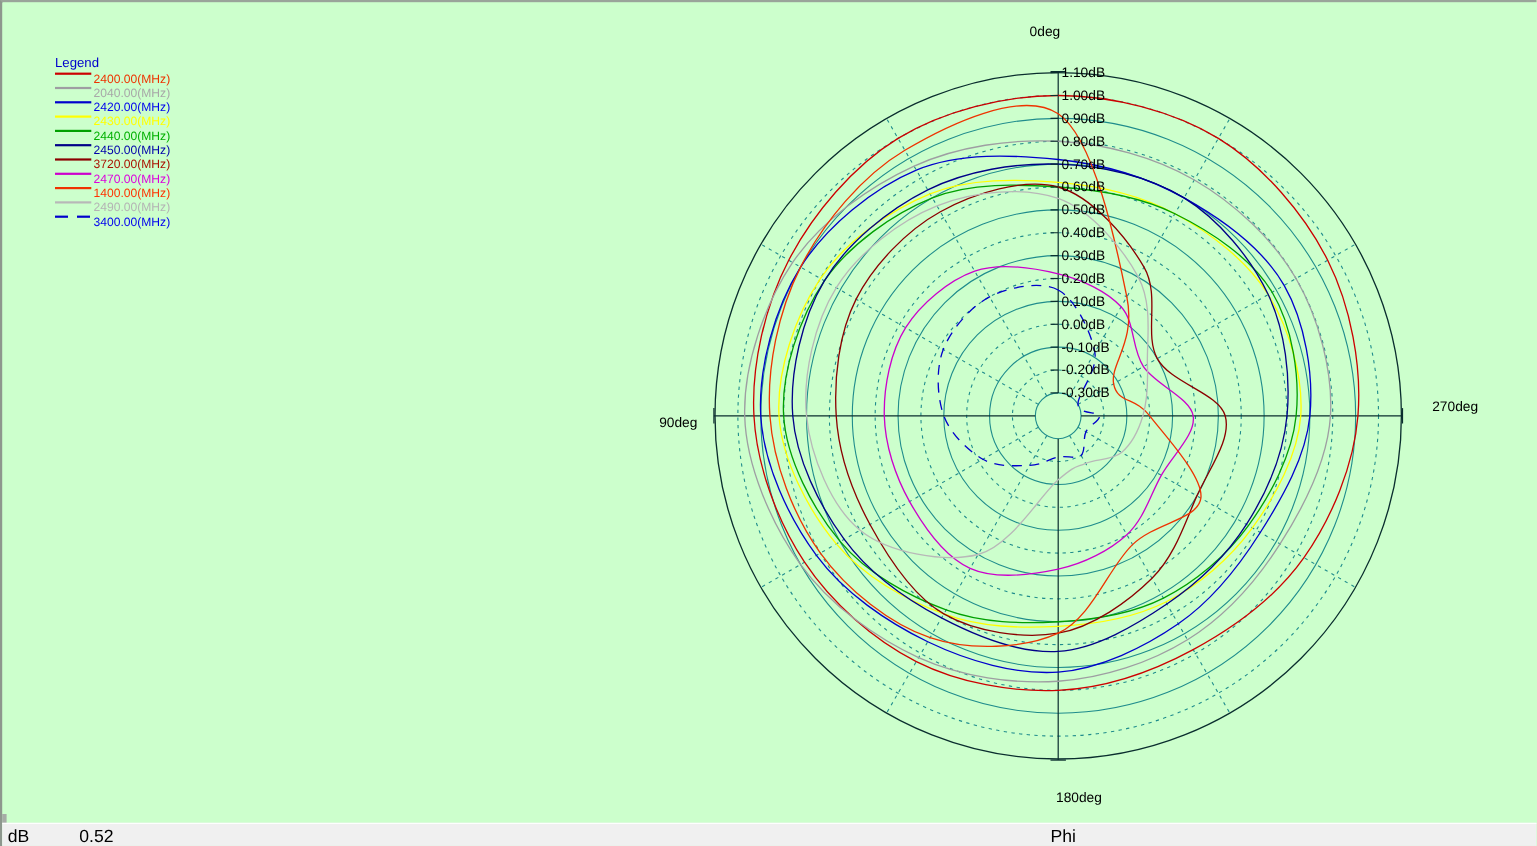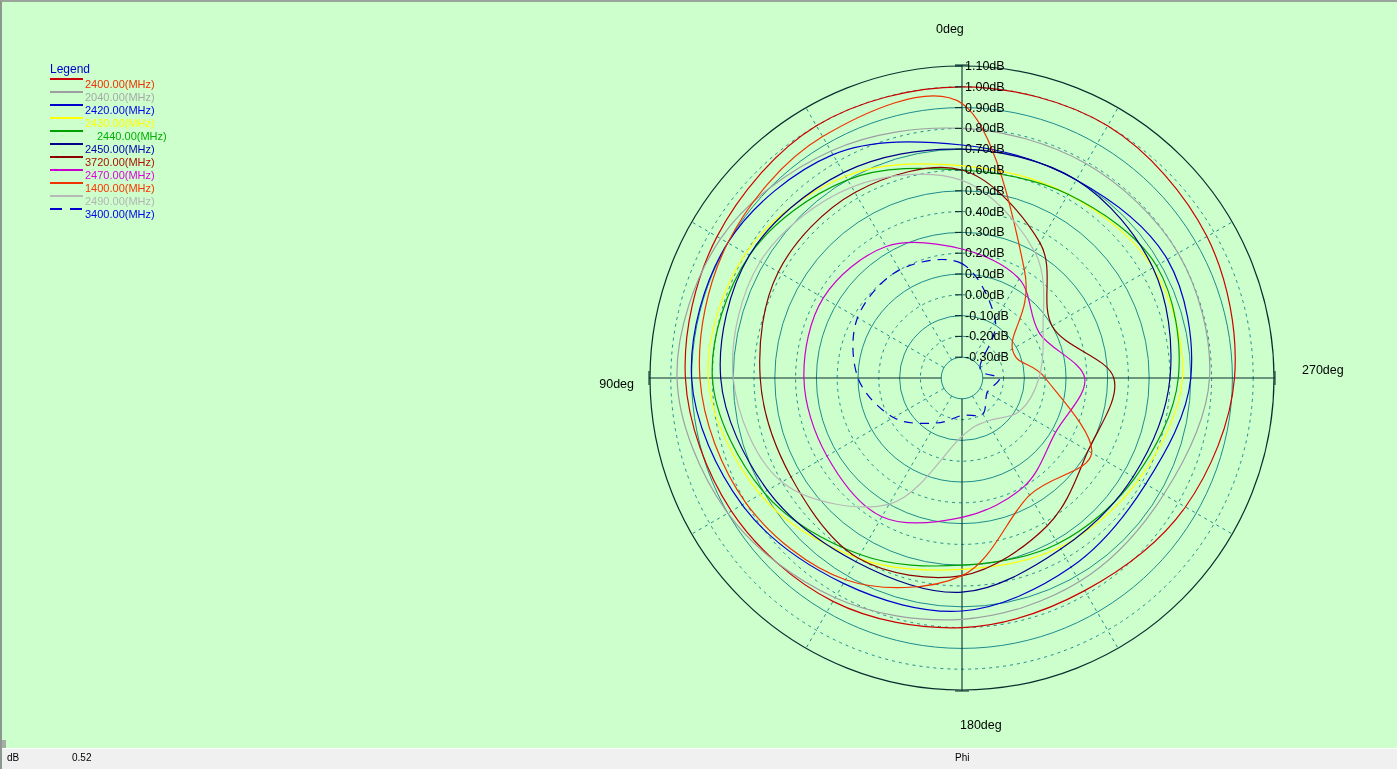--- a/index.html
+++ b/index.html
@@ -3,26 +3,26 @@
 <meta charset="utf-8">
 <style>
   html,body{margin:0;padding:0;background:#ccffcc;}
   body{width:1397px;height:769px;overflow:hidden;position:relative;
        font-family:"Liberation Sans", sans-serif;}
   .window{position:absolute;inset:0;background:#ccffcc;
           border-top:2px solid #9aa49a;border-left:2px solid #8d978d;box-sizing:border-box;}
   #plot-svg{position:absolute;left:0;top:0;}
   
   .legend{position:absolute;left:48px;top:49px;font-size:11px;line-height:13px;}
-  .legend-title{color:#0000cc;font-size:12px;margin-bottom:2px;margin-top:12px;}
+  .legend-title{color:#0000cc;font-size:12px;margin-bottom:2px;}
   .legend-row{display:flex;align-items:flex-start;height:13px;white-space:nowrap;}
   .legend-swatch{display:inline-block;width:33px;height:2px;margin-right:2px;flex:0 0 33px;}
   
   .statusbar{position:absolute;left:0;right:0;bottom:0;height:20px;background:#f0f0f0;
-             border-top:1px solid #ffffff;font-size:10px;color:#000;}
+             border-top:1px solid #ffffff;font-size:16px;color:#000;}
   .statusbar span{position:absolute;top:3px;}
   .splitter-grip{position:absolute;left:0;bottom:20px;width:4px;height:9px;background:#a6aca6;}
 </style>
 </head>
 <body>
 
 <div class="window">
   <svg id="plot-svg" width="1397" height="749" viewBox="0 0 1397 749">
       <line x1="949.6" y1="357.98667160128366" x2="804" y2="105.80007401925513" stroke="#1f8c8c" stroke-width="1" stroke-dasharray="3 4"></line>
       <line x1="941.9866716012837" y1="365.6" x2="689.8000740192551" y2="219.99999999999997" stroke="#1f8c8c" stroke-width="1" stroke-dasharray="3 4"></line>
@@ -116,21 +116,21 @@
         <div class="legend-row">
           <span class="legend-swatch" style="background: rgb(0, 0, 204);"></span>
           <span style="color: rgb(0, 0, 238);">2420.00(MHz)</span>
         </div>
         <div class="legend-row">
           <span class="legend-swatch" style="background: rgb(255, 255, 0);"></span>
           <span style="color: rgb(255, 255, 0);">2430.00(MHz)</span>
         </div>
         <div class="legend-row">
           <span class="legend-swatch" style="background: rgb(0, 160, 0);"></span>
-          <span style="color: rgb(0, 176, 0); margin-left: 12px;">2440.00(MHz)</span>
+          <span style="color: rgb(0, 176, 0);">2440.00(MHz)</span>
         </div>
         <div class="legend-row">
           <span class="legend-swatch" style="background: rgb(0, 0, 136);"></span>
           <span style="color: rgb(0, 0, 170);">2450.00(MHz)</span>
         </div>
         <div class="legend-row">
           <span class="legend-swatch" style="background: rgb(139, 0, 0);"></span>
           <span style="color: rgb(170, 17, 0);">3720.00(MHz)</span>
         </div>
         <div class="legend-row">

